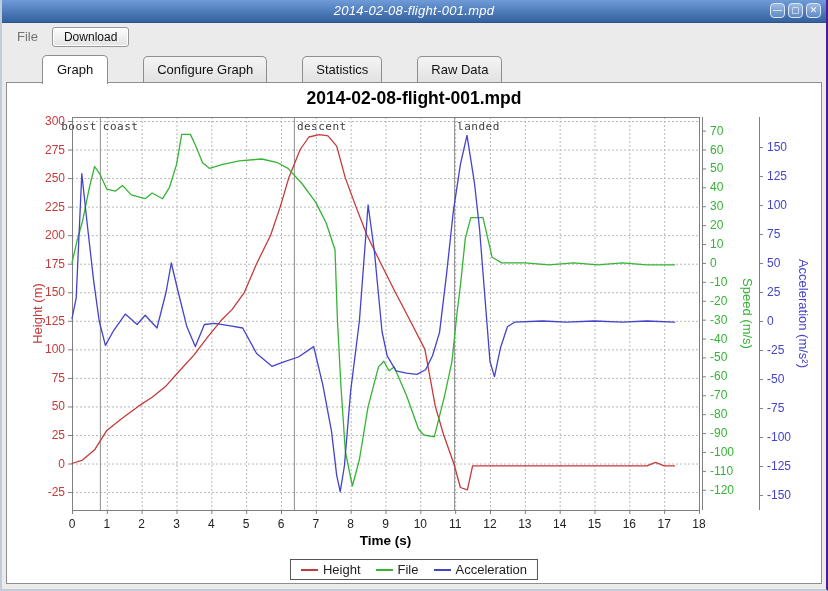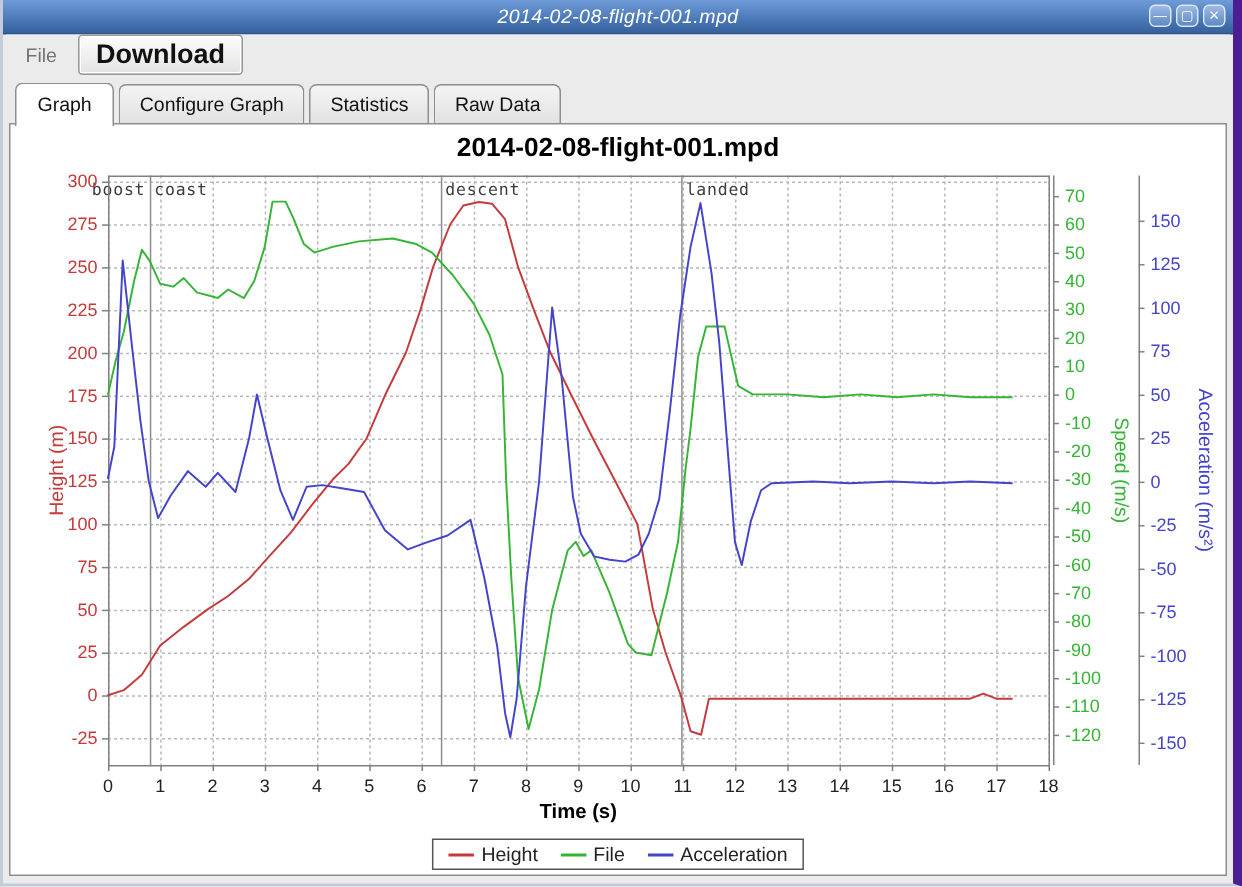--- a/index.html
+++ b/index.html
@@ -1,26 +1,26 @@
 <!DOCTYPE html>
 <html><head>
 <meta charset="utf-8">
 <style>
   html,body{margin:0;padding:0;}
   body{width:828px;height:591px;position:relative;font-family:"Liberation Sans",sans-serif;background:#d9d9d9;overflow:hidden;}
-  .window{position:absolute;inset:0;background:#ebebeb;border-left:2px solid #c3cdda;border-right:6px solid #4c1d95;border-bottom:2px solid #c3cdda;box-sizing:border-box;}
+  .window{position:absolute;inset:0;background:#ebebeb;border-left:2px solid #c3cdda;border-right:2px solid #4c1d95;border-bottom:2px solid #c3cdda;box-sizing:border-box;}
   .titlebar{position:absolute;top:0;left:0;right:0;height:22px;background:linear-gradient(#6f9cd9,#4a77b5 60%,#35619e);border-bottom:1px solid #2c528a;}
   .titlebar .title{position:absolute;left:0;right:0;top:3px;text-align:center;color:#fff;font-size:13px;font-style:italic;letter-spacing:.3px;}
   .winbtns{position:absolute;right:5px;top:3px;display:flex;gap:3px;}
   .winbtn{width:15px;height:15px;border:1px solid #dde7f5;border-radius:4px;background:linear-gradient(#9cbae4,#5f8ac4);color:#fff;font-size:9px;line-height:13px;text-align:center;box-sizing:border-box;cursor:default;}
   .menubar{position:absolute;top:23px;left:2px;right:2px;height:27px;background:#ebebeb;display:flex;align-items:center;padding-left:9px;}
   .menu-label{font-size:13px;color:#737373;margin-right:10px;padding:3px 4px;}
-  .dl-btn{font-family:"Liberation Sans",sans-serif;font-size:18px;color:#111;padding:2px 11px;background:linear-gradient(#fdfdfd,#e3e3e3);border:1px solid #989898;border-radius:3px;box-shadow:0 0 0 1px #fff inset;font-weight:bold;}
+  .dl-btn{font-family:"Liberation Sans",sans-serif;font-size:12px;color:#111;padding:2px 11px;background:linear-gradient(#fdfdfd,#e3e3e3);border:1px solid #989898;border-radius:3px;box-shadow:0 0 0 1px #fff inset;}
   .tabstrip{position:absolute;top:56px;left:8px;height:26px;display:flex;align-items:flex-end;gap:3px;z-index:4;}
-  .tab{font-size:13px;color:#111;padding:5px 13px 5px;background:linear-gradient(#f4f4f4,#e2e2e2);border:1px solid #8e8e8e;border-bottom:none;border-radius:5px 5px 0 0;}
+  .tab{font-size:13px;color:#111;padding:5px 13px 5px;background:linear-gradient(#f4f4f4,#e2e2e2);border:1px solid #8e8e8e;border-bottom:none;border-radius:5px 5px 0 0;margin-left:32px;}
   .tab.selected{background:#fff;padding:6px 14px 7px;margin-bottom:-2px;z-index:5;position:relative;}
   .tabpanel{position:absolute;left:4px;top:82px;right:4px;bottom:5px;background:#fff;border:1px solid #8e8e8e;box-sizing:border-box;}
   .chart-title{position:absolute;top:88px;left:4px;right:4px;text-align:center;font-size:17.5px;font-weight:bold;color:#000;}
   #plot-svg{position:absolute;left:0;top:0;z-index:2;}
   .legend{position:absolute;top:559px;left:50%;transform:translateX(-50%);z-index:3;background:#fff;border:1px solid #555;padding:2px 10px;display:flex;align-items:center;gap:15px;}
   .legend-item{display:flex;align-items:center;font-size:13px;color:#222;}
   .legend-swatch{width:17px;height:2px;margin-right:5px;}
   
   text{font-family:"Liberation Sans",sans-serif;}
   .tick-lb{font-size:12px;}

